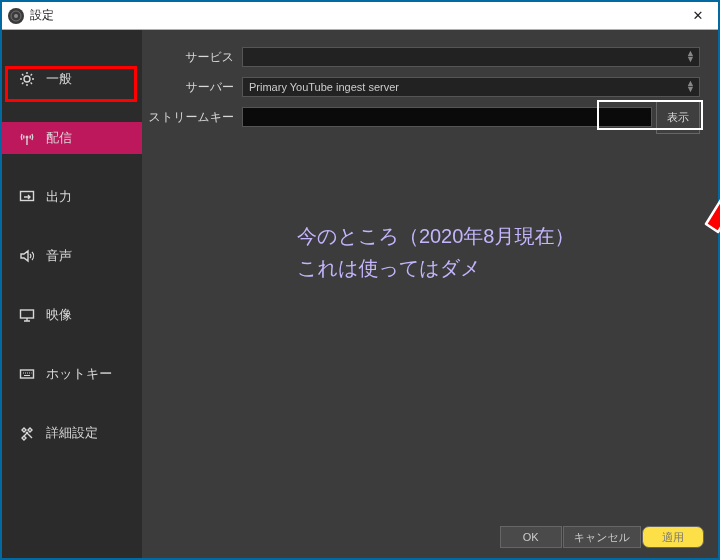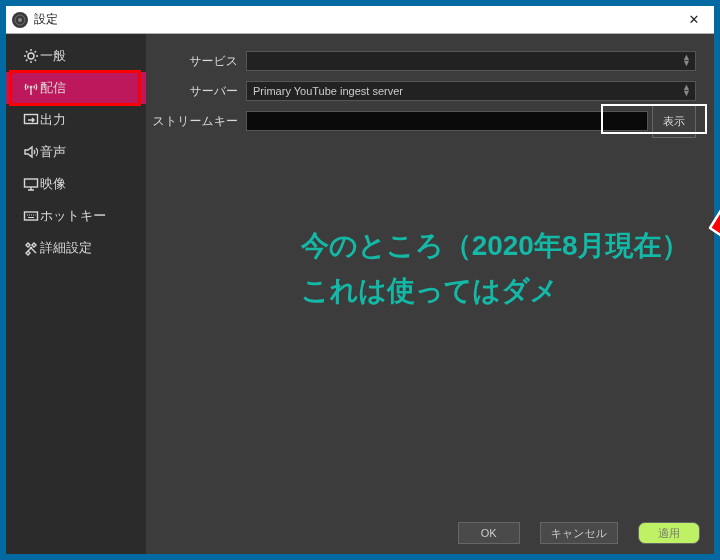--- a/index.html
+++ b/index.html
@@ -1,46 +1,46 @@
 <!DOCTYPE html>
 <html><head>
 <meta charset="utf-8">
 <style>
   * { box-sizing: border-box; margin: 0; padding: 0; }
   html, body { width: 720px; height: 560px; font-family: "Meiryo", "Hiragino Kaku Gothic Pro", sans-serif; overflow: hidden; }
-  .window { width: 720px; height: 560px; background: #fff; display: flex; flex-direction: column; border: 6px solid #0369a1; }
+  .window { width: 720px; height: 560px; background: #fff; display: flex; flex-direction: column; border: 2px solid #0369a1; }
   .titlebar { height: 28px; background: #fff; display: flex; align-items: center; padding: 0 6px; border-bottom: 1px solid #b0b0b0; }
   .titlebar .app-icon { width: 16px; height: 16px; border-radius: 50%; background: #3a3a3a; display: inline-flex; align-items: center; justify-content: center; margin-right: 6px; }
   .titlebar .app-icon svg { display: block; }
   .titlebar .title { font-size: 12px; color: #222; flex: 1; }
   .titlebar .close { width: 40px; height: 28px; display: flex; align-items: center; justify-content: center; font-size: 13px; color: #222; cursor: pointer; margin-right: -6px; }
   .body { flex: 1; display: flex; background: #3c3c3c; color: #d8d8d8; position: relative; }
   
   .sidebar { width: 140px; background: #2b2b2b; display: flex; flex-direction: column; padding-top: 6px; }
-  .side-item { display: flex; align-items: center; height: 32px; padding: 0 14px 0 16px; font-size: 13px; color: #d8d8d8; cursor: pointer; }
+  .side-item { display: flex; align-items: center; gap: 10px; height: 32px; padding: 0 14px 0 16px; font-size: 13px; color: #d8d8d8; cursor: pointer; margin-top: 27px; }
   .side-item.active { background: #be185d; }
   .side-item .side-icon { width: 18px; height: 18px; display: flex; align-items: center; justify-content: center; }
   .side-item svg { stroke: #d8d8d8; fill: none; }
   .highlight-red { position: absolute; border: 3px solid #ff0000; pointer-events: none; }
   .highlight-white { position: absolute; border: 2px solid #fff; pointer-events: none; }
   
   .main { flex: 1; padding: 14px 18px 0 0; position: relative; border-radius: 11px; }
   .form-row { display: flex; align-items: center; height: 26px; margin-bottom: 4px; }
   .form-label { width: 100px; text-align: right; font-size: 12px; color: #d8d8d8; padding-right: 8px; }
   .select-box { flex: 1; height: 20px; background: #222; border: 1px solid #555; color: #ccc; font-size: 11px; display: flex; align-items: center; padding: 0 6px; position: relative; }
   .select-box .chev { position: absolute; right: 4px; top: 2px; font-size: 9px; color: #888; display: flex; flex-direction: column; line-height: 6px; }
   .stream-key { flex: 1; height: 20px; background: #0a0a0a; border: 1px solid #555; }
   .btn-small { height: 20px; background: #3f3f3f; border: 1px solid #666; color: #ddd; font-size: 11px; padding: 16px 10px; display: flex; align-items: center; margin-left: 4px; cursor: pointer; }
   
-  .annotation-text { position: absolute; left: 155px; top: 190px; color: #14b8a6; font-size: 28px; font-weight: bold; line-height: 1.6; white-space: nowrap; }
+  .annotation-text { position: absolute; left: 155px; top: 190px; color: #c4b5fd; font-size: 20px; font-weight: normal; line-height: 1.6; white-space: nowrap; }
   .arrow { position: absolute; left: 500px; top: 110px; pointer-events: none; }
   
-  .footer { position: absolute; right: 14px; bottom: 10px; display: flex; gap: 20px; }
+  .footer { position: absolute; right: 14px; bottom: 10px; display: flex; gap: 1px; }
   .footer .fbtn { height: 22px; min-width: 62px; background: #4a4a4a; border: 1px solid #666; color: #ccc; font-size: 11px; display: flex; align-items: center; justify-content: center; padding: 0 10px; cursor: pointer; }
-  .footer .fbtn.disabled { color: #777; background: #bef264; cursor: default; border-radius: 7px; }
+  .footer .fbtn.disabled { color: #777; background: #fde047; cursor: default; border-radius: 7px; }
 </style>
 </head>
 <body>
 
 <div class="window">
 
   <div class="titlebar">
     <span class="app-icon">
       <svg width="12" height="12" viewBox="0 0 12 12">
           <circle cx="6" cy="6" r="5" fill="#3a3a3a" stroke="#aaa" stroke-width="0.5"></circle>

